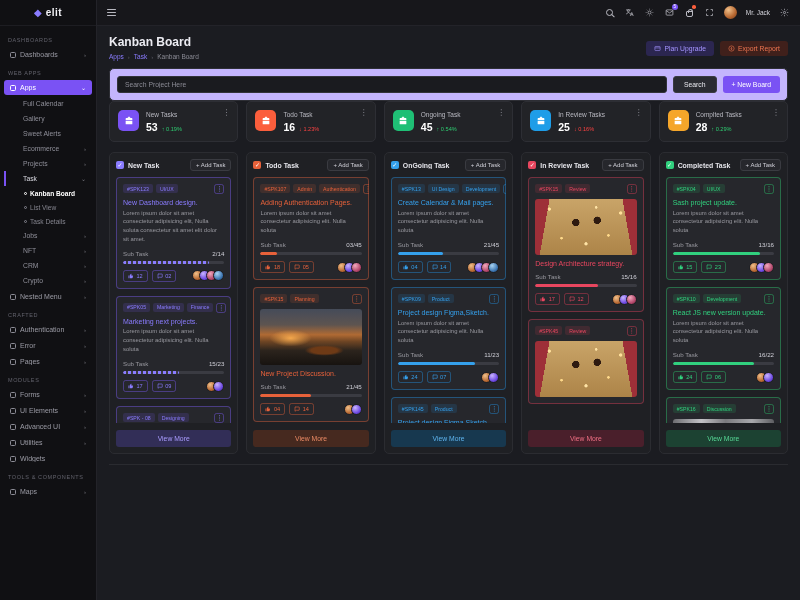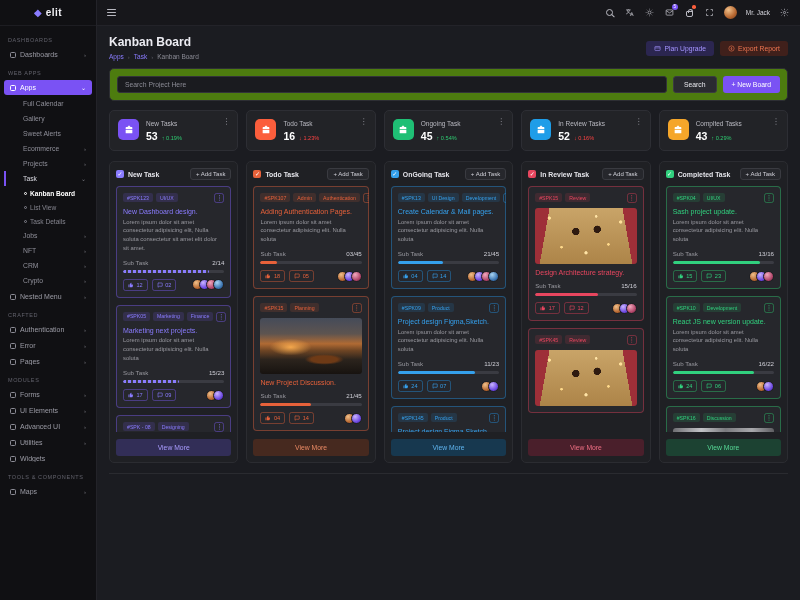--- a/index.html
+++ b/index.html
@@ -55,22 +55,22 @@
   .page-title { font-size:12px; color:#ececf2; font-weight:bold; }
   .crumbs { margin-top:4px; font-size:6.5px; color:#8b8b95; display:flex; gap:4px; align-items:center; }
   .crumb-link { color:#8a7cff; cursor:pointer; }
   .crumb-sep { color:#5c5c66; font-size:6px; }
   .head-btns { margin-left:auto; display:flex; gap:6px; margin-top:6px; }
   .btn-plan { background:#2b2650; color:#a globally;} 
   .btn-plan, .btn-export { font-size:6.8px; padding:4px 8px; border-radius:3px; border:none; cursor:pointer; display:flex; gap:3px; align-items:center; }
   .btn-plan { background:#2b2650; color:#a493ff; }
   .btn-export { background:#40201b; color:#ee7550; }
 
-  .search-panel { background:#4d7c0f; border:1px solid #2d2e34; border-radius:5px;
-    padding:7px; display:flex; gap:6px; margin-bottom:9px; }
+  .search-panel { background:#c4b5fd; border:1px solid #2d2e34; border-radius:5px;
+    padding:7px; display:flex; gap:6px; }
   .search-input { flex:1; background:#1a1b1f; border:1px solid #323339; border-radius:3px;
     color:#d4d4dc; font-size:6.8px; padding:4px 7px; outline:none; font-family:"Liberation Sans",sans-serif; }
   .search-input::placeholder { color:#8b8b95; }
   .btn-search { background:#2a2b31; border:1px solid #3a3b41; color:#e6e6ec; font-size:6.8px;
     padding:4px 10px; border-radius:3px; cursor:pointer; }
   .btn-newboard { background:#7a52f4; border:none; color:#fff; font-size:6.8px;
     padding:4px 9px; border-radius:3px; cursor:pointer; }
 
   .stats-row { display:flex; gap:8px; margin-bottom:10px; }
   .stat-card { flex:1; background:#222327; border:1px solid #2d2e34; border-radius:5px;
@@ -422,36 +422,36 @@
   </div>
       <div class="stat-card">
     <div class="stat-ic" style="background: rgb(30, 157, 232);">
       <svg width="10" height="10" viewBox="0 0 24 24">
             <path fill="#fff" d="M9 5V4a2 2 0 0 1 2-2h2a2 2 0 0 1 2 2v1h4a1 1 0 0 1 1 1v4H4V6a1 1 0 0 1 1-1h4zm2 0h2V4h-2v1zM4 12h16v7a1 1 0 0 1-1 1H5a1 1 0 0 1-1-1v-7z"></path>
           </svg>
     </div>
     <div>
       <div class="stat-label">In Review Tasks</div>
       <div class="stat-line">
-        <span class="stat-value">52</span>
+        <span class="stat-value">25</span>
         <span class="stat-delta down">↓ 0.16%</span>
       </div>
     </div>
     <span class="kebab">⋮</span>
   </div>
       <div class="stat-card">
     <div class="stat-ic" style="background: rgb(245, 166, 42);">
       <svg width="10" height="10" viewBox="0 0 24 24">
             <path fill="#fff" d="M9 5V4a2 2 0 0 1 2-2h2a2 2 0 0 1 2 2v1h4a1 1 0 0 1 1 1v4H4V6a1 1 0 0 1 1-1h4zm2 0h2V4h-2v1zM4 12h16v7a1 1 0 0 1-1 1H5a1 1 0 0 1-1-1v-7z"></path>
           </svg>
     </div>
     <div>
       <div class="stat-label">Complted Tasks</div>
       <div class="stat-line">
-        <span class="stat-value">43</span>
+        <span class="stat-value">28</span>
         <span class="stat-delta up">↑ 0.29%</span>
       </div>
     </div>
     <span class="kebab">⋮</span>
   </div>
     </div>
 
   <div class="kanban-row">
       <section class="kcol th-purple">
     <div class="kcol-head">

